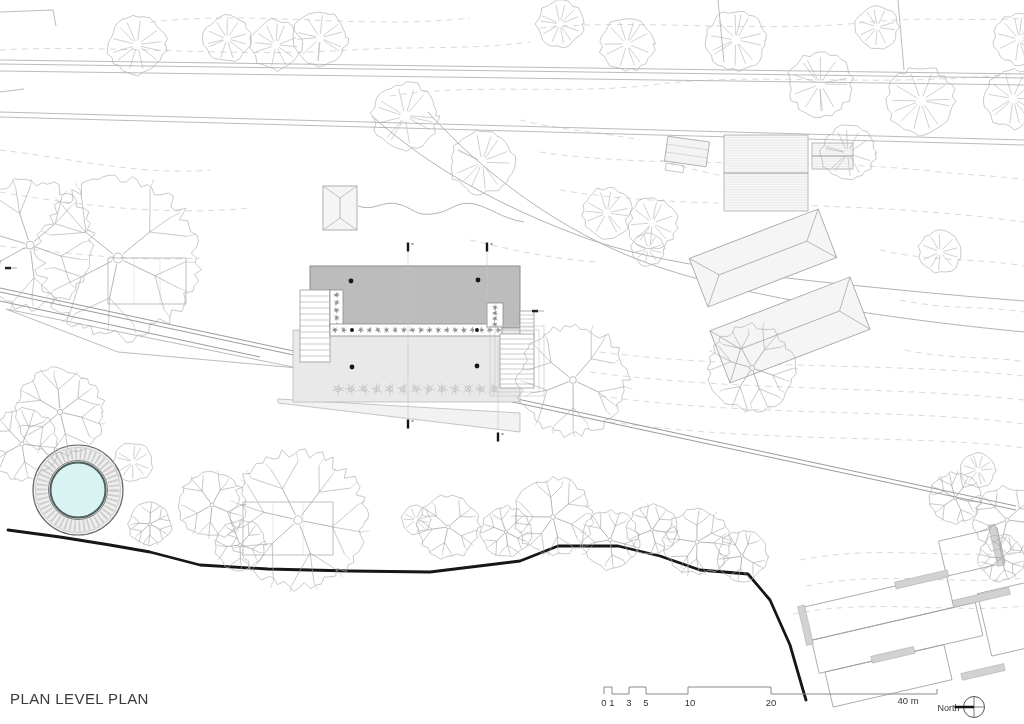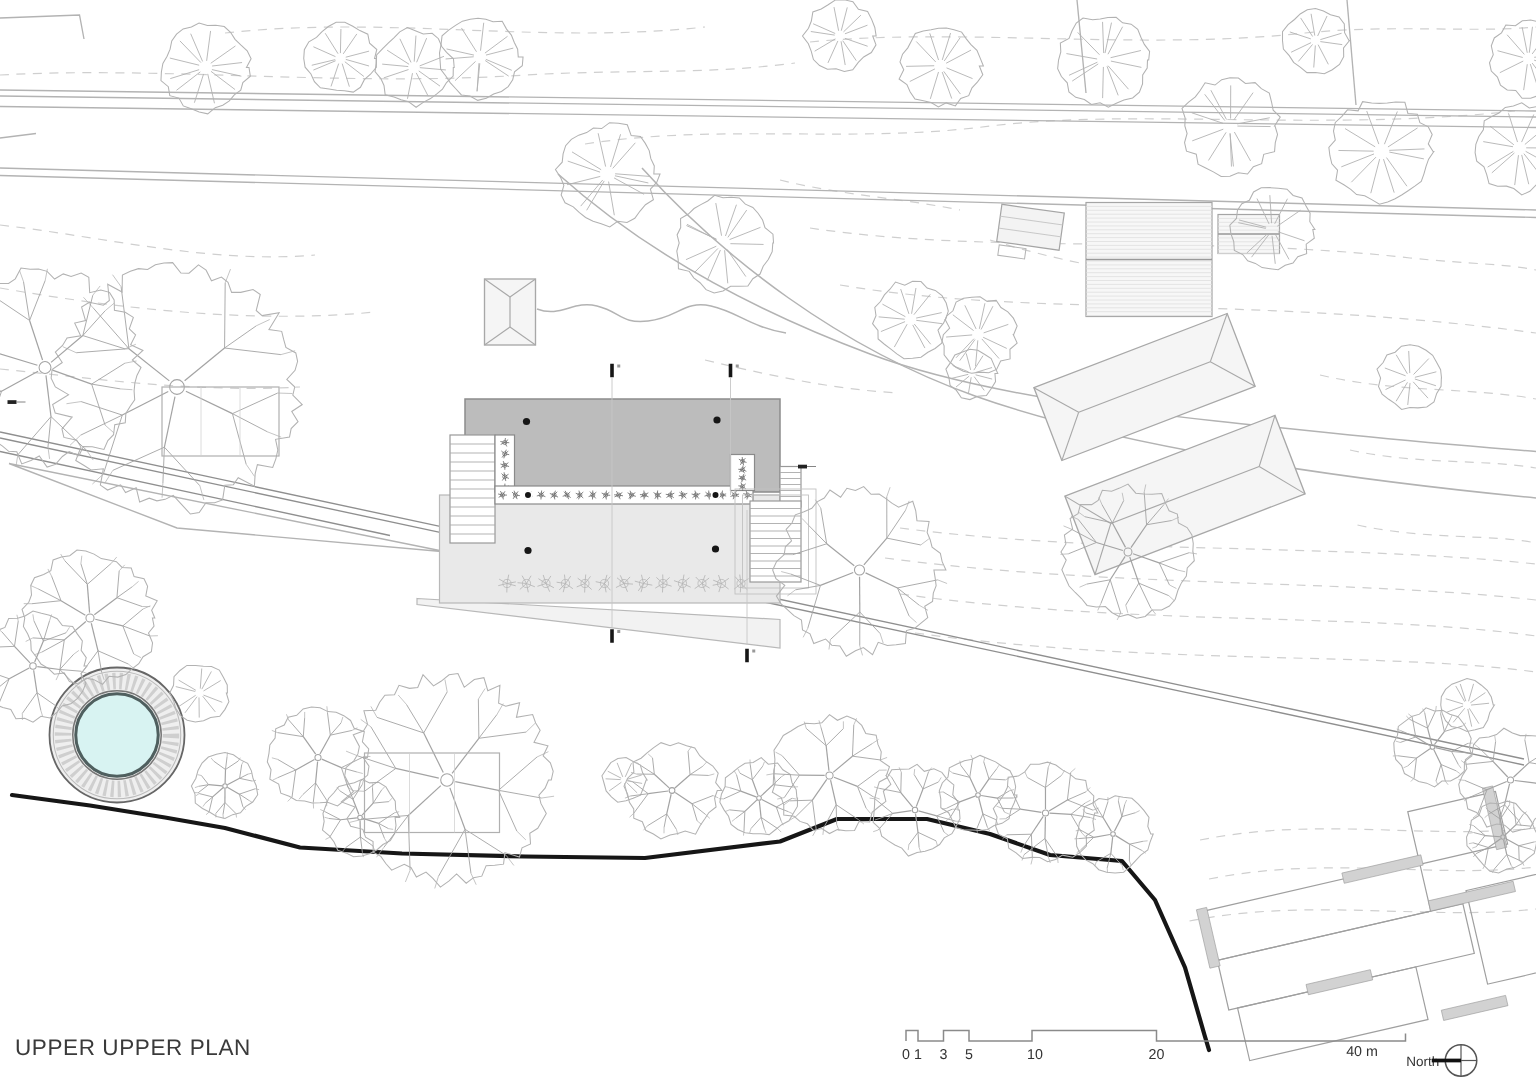--- a/index.html
+++ b/index.html
@@ -1786,14 +1786,14 @@
         <text x="908" y="704" text-anchor="middle" font-size="9.5" fill="#333333">40 m</text>
       </g>
       <g>
         <text x="959.5" y="710.5" text-anchor="end" font-size="9" fill="#333333">North</text>
         <circle cx="974" cy="707" r="10.5" fill="none" stroke="#555555" stroke-width="1"></circle>
         <line x1="963.5" y1="707" x2="984.5" y2="707" stroke="#555555" stroke-width="0.8"></line>
         <line x1="974" y1="696.5" x2="974" y2="717.5" stroke="#555555" stroke-width="0.8"></line>
         <line x1="954.5" y1="707" x2="974" y2="707" stroke="#111111" stroke-width="2.5"></line>
       </g>
     </svg>
-  <div class="plan-title">UPPER UPPER PLAN</div>
+  <div class="plan-title">PLAN LEVEL PLAN</div>
 </div>
 
 </body></html>

